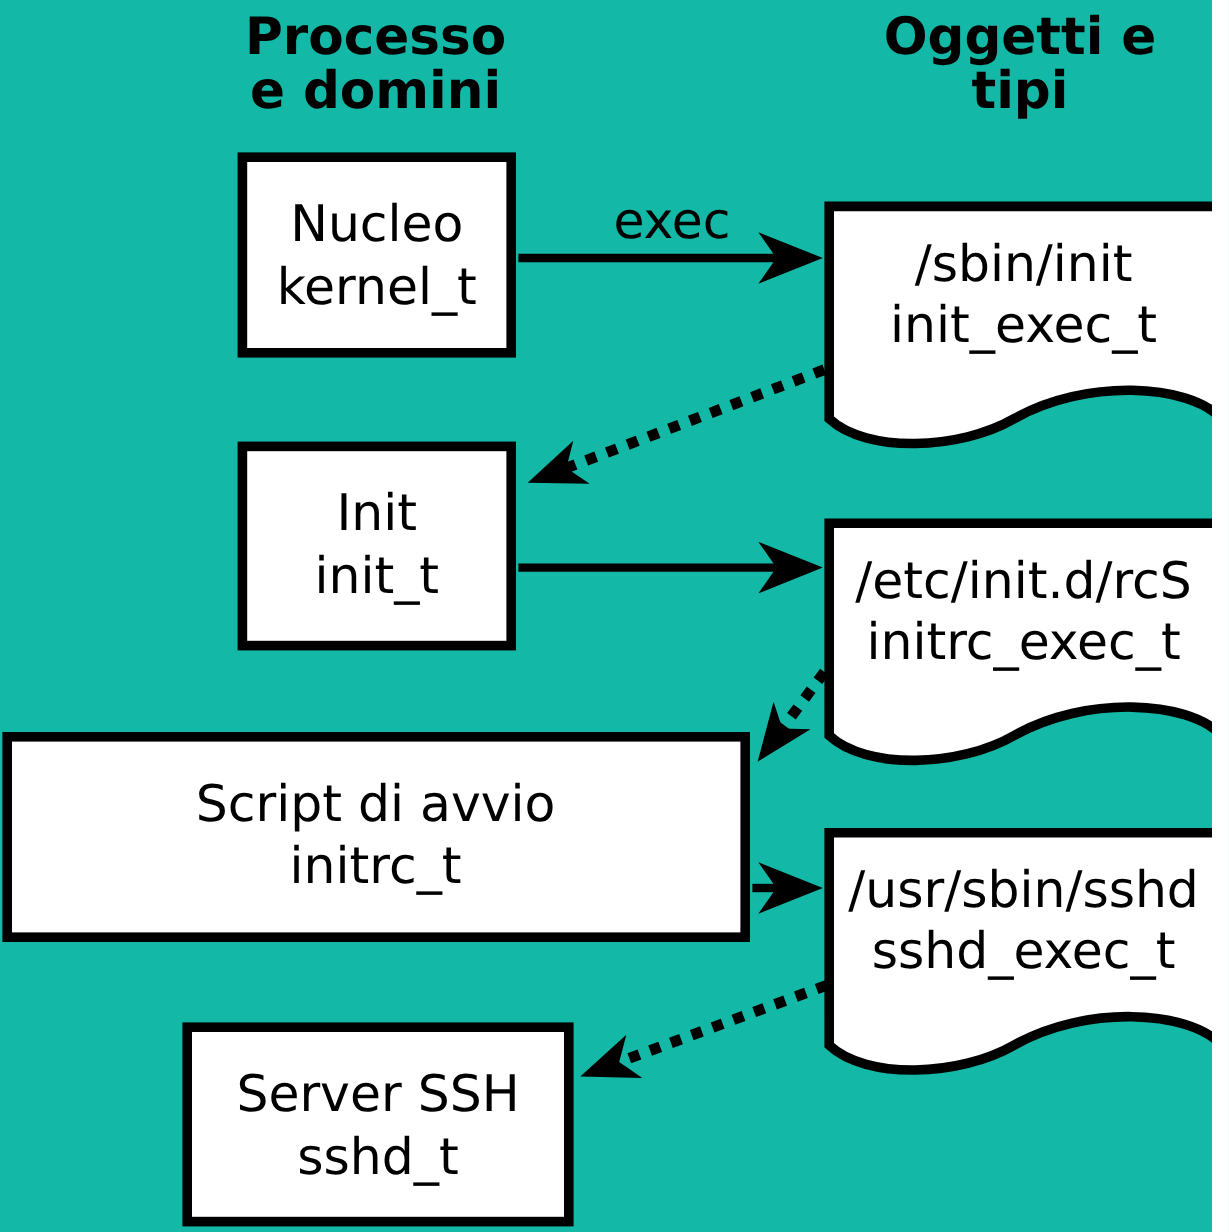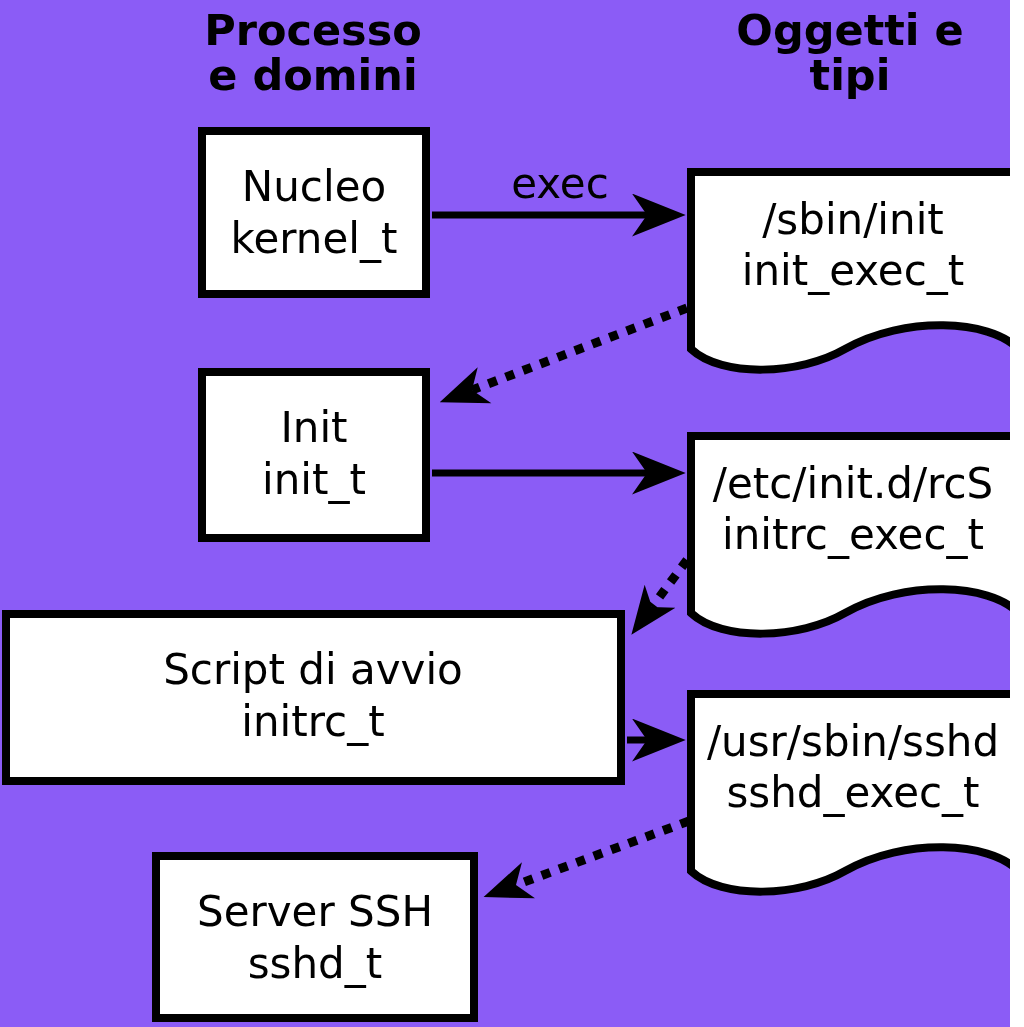--- a/index.html
+++ b/index.html
@@ -4,21 +4,21 @@
 <style>
   html, body {
     margin: 0;
     padding: 0;
     background: #ffffff;
   }
   .stage {
     position: relative;
     width: 1010px;
     height: 1027px;
-    background: #8b5cf6;
+    background: #14b8a6;
     overflow: hidden;
   }
   svg { display: block; }
   .hdr-text {
     font-family: "DejaVu Sans", "Liberation Sans", sans-serif;
     font-size: 43px;
     font-weight: bold;
     fill: #000000;
     text-anchor: middle;
   }

